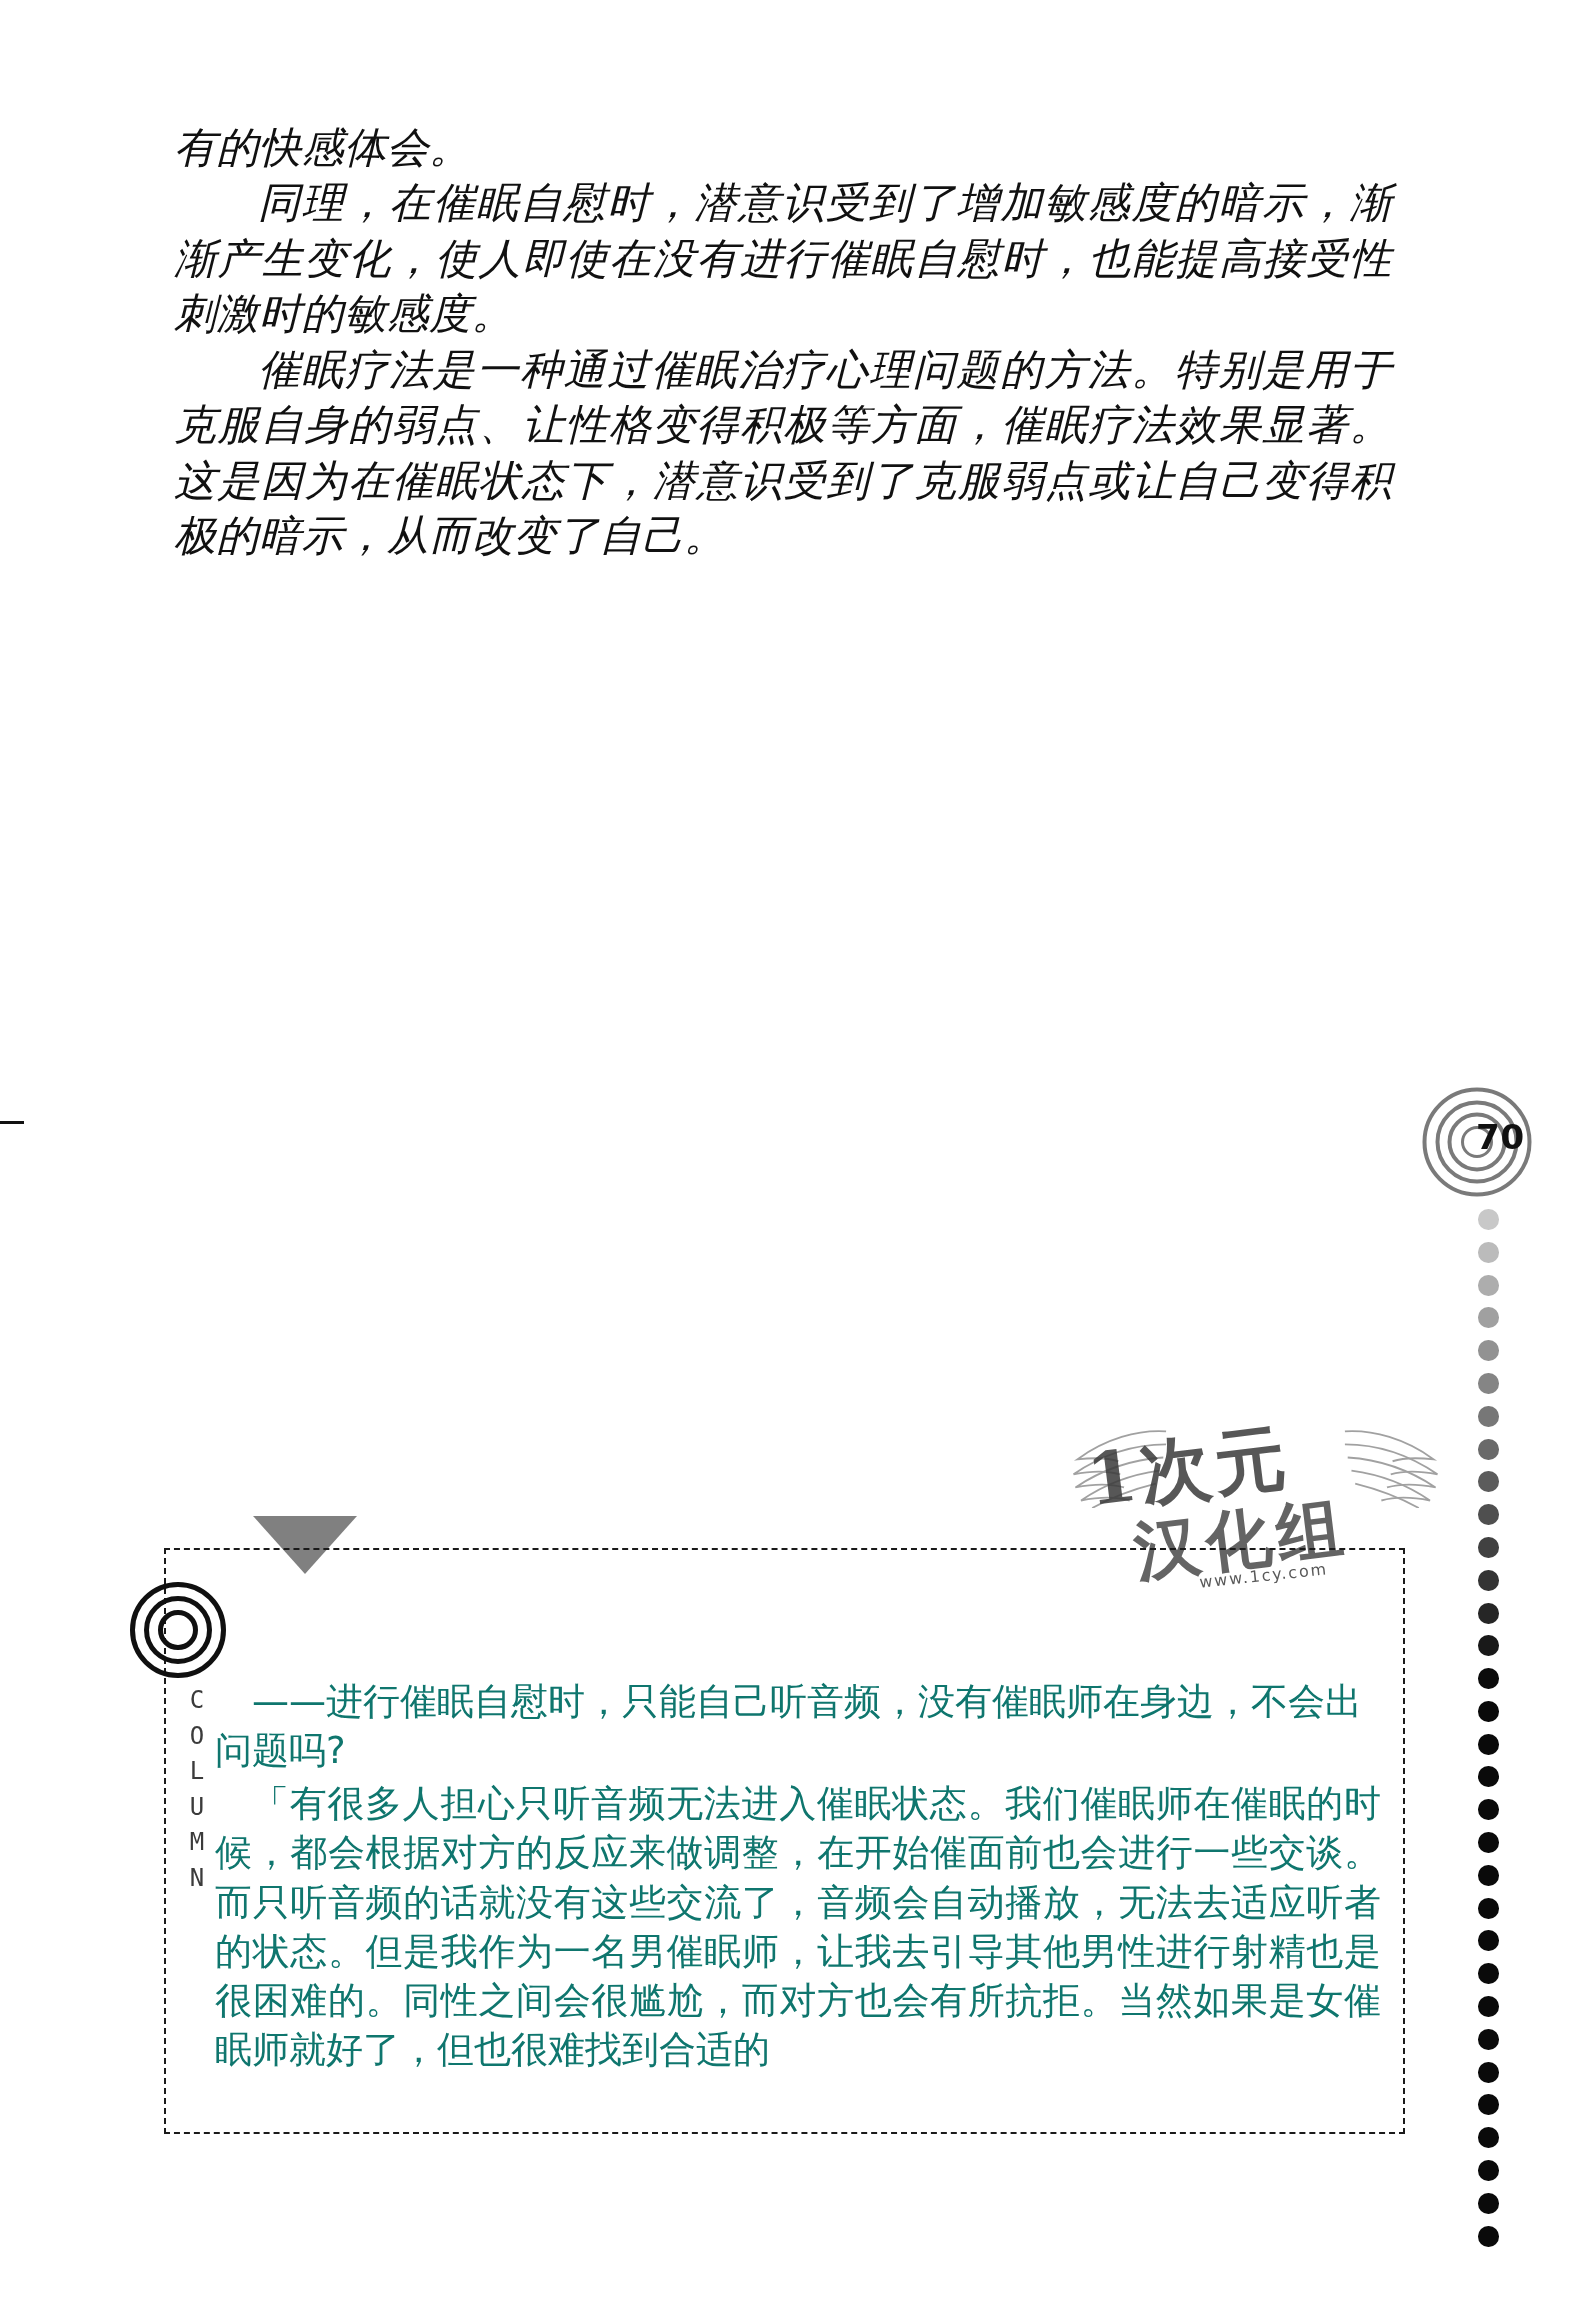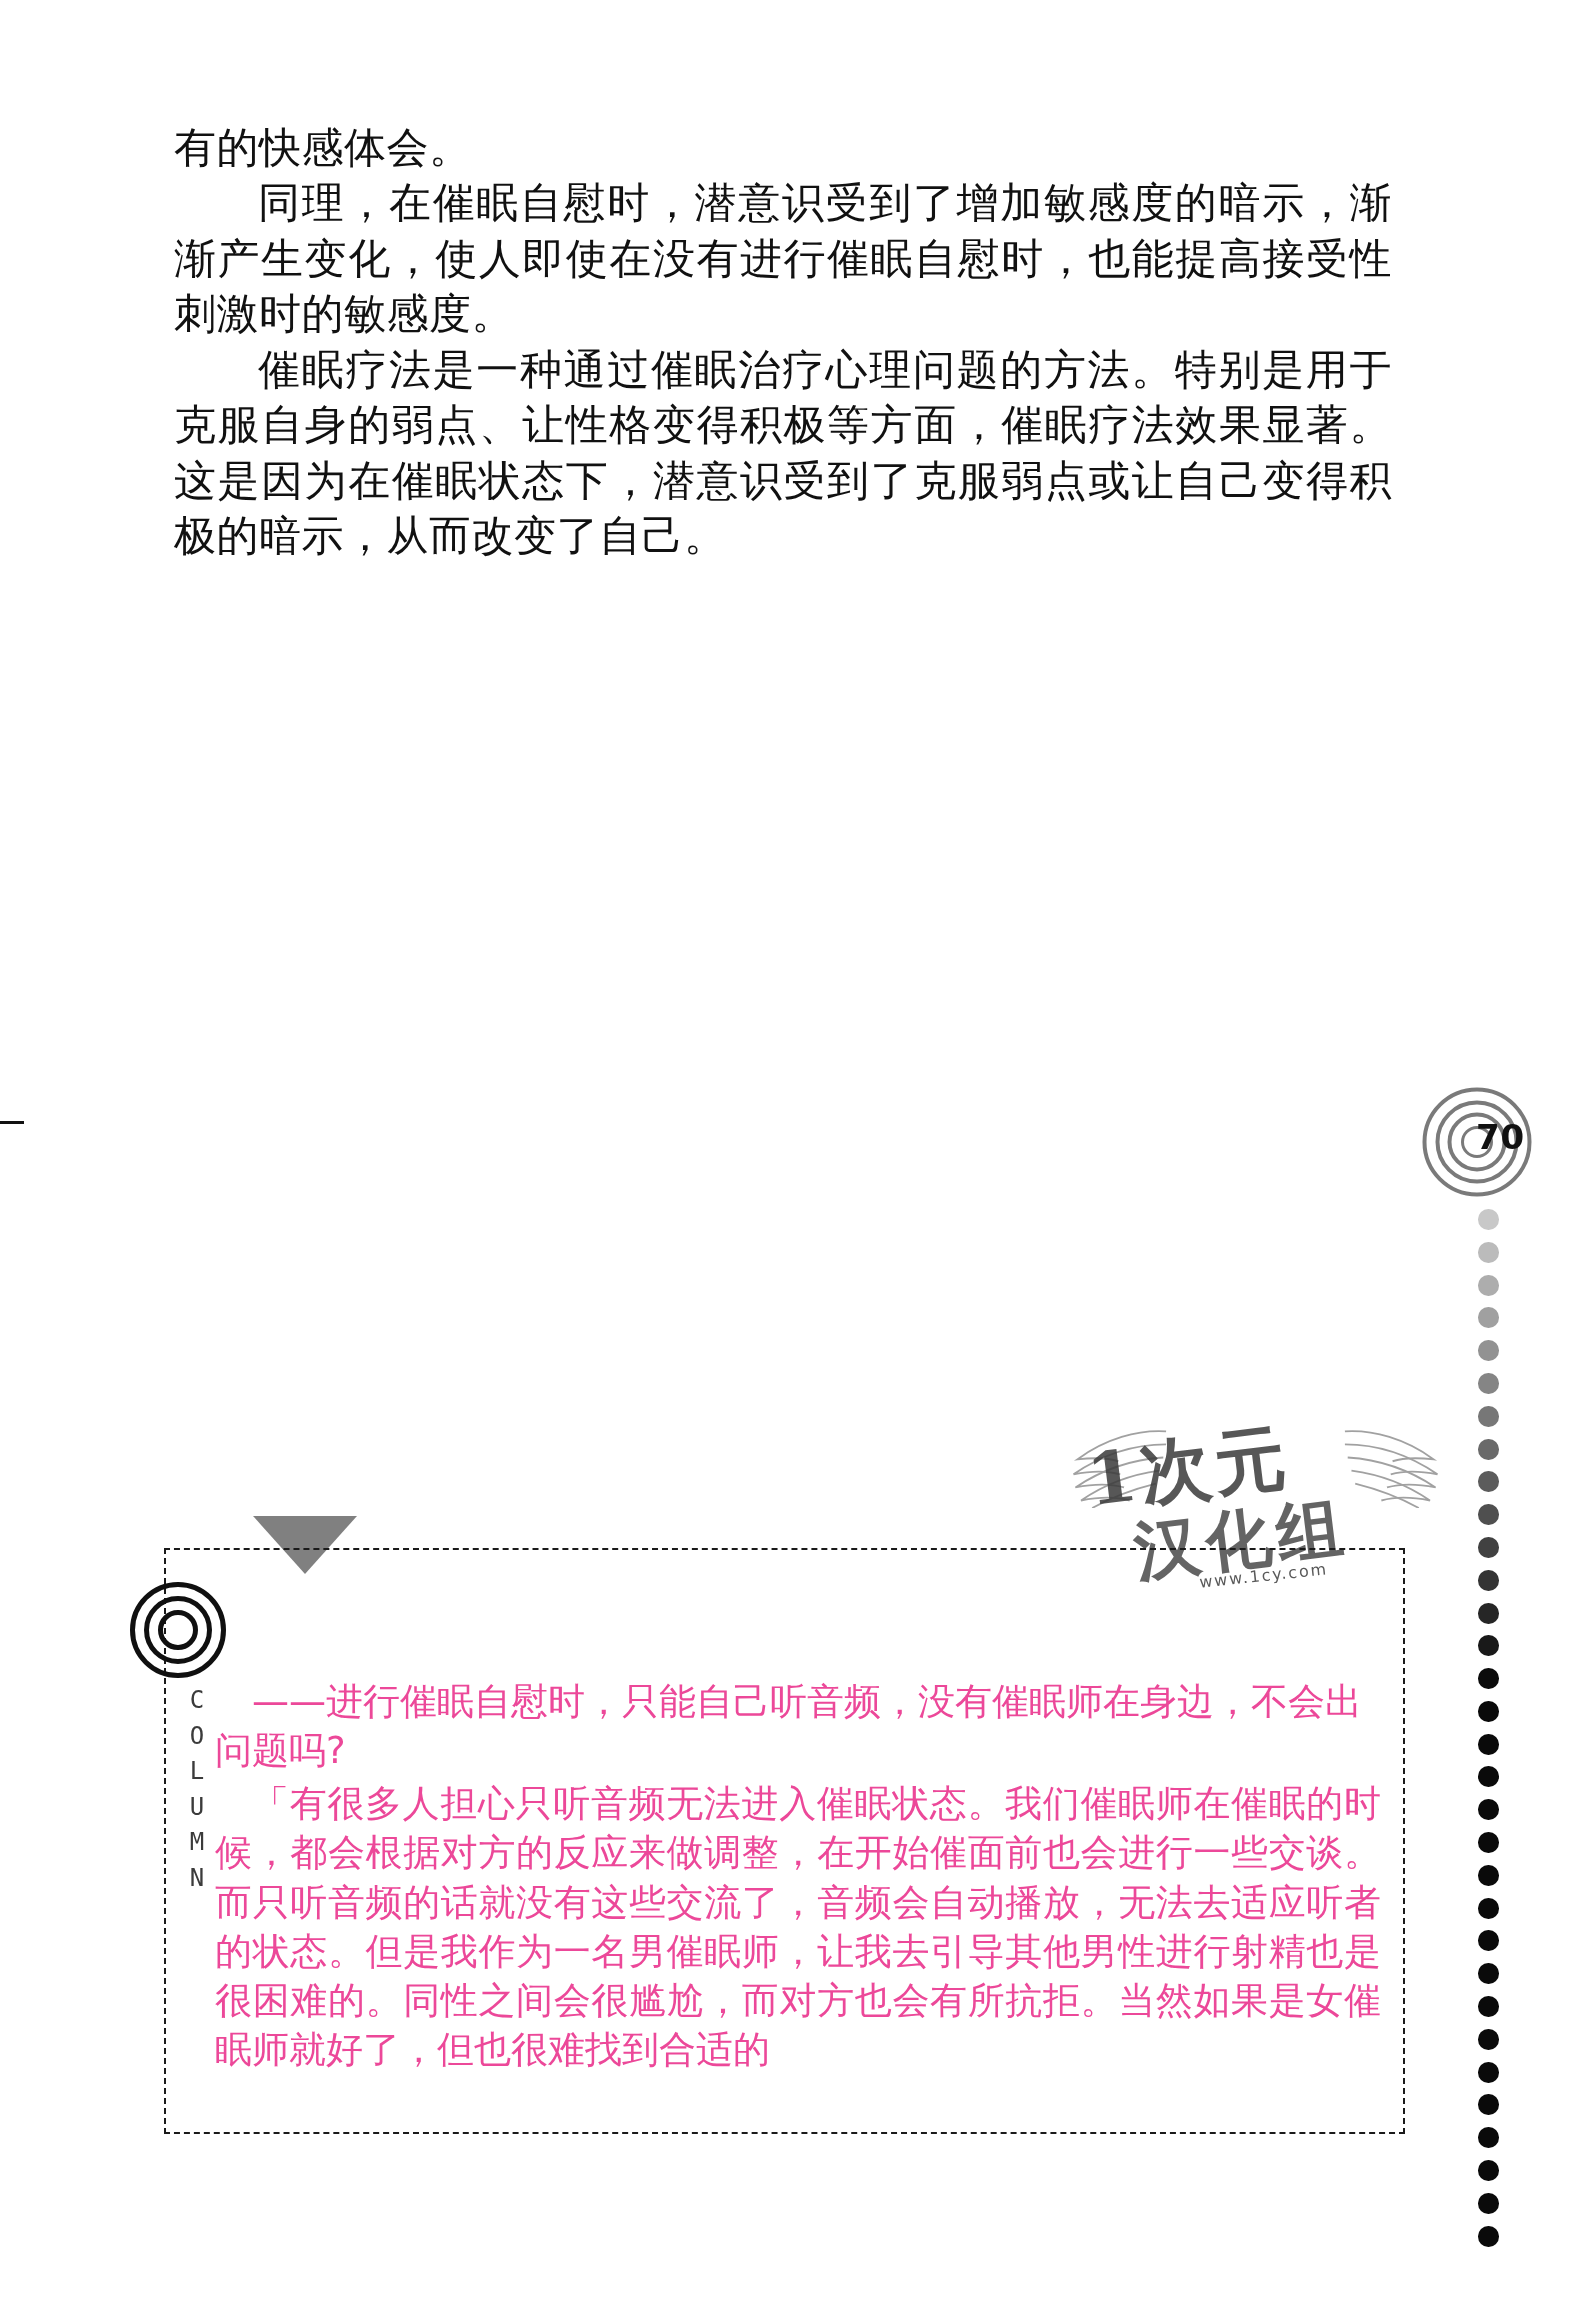--- a/index.html
+++ b/index.html
@@ -25,20 +25,21 @@
     width: 1218px;
     font-size: 42px;
     line-height: 1.32;
     letter-spacing: 0.5px;
     color: #111;
   }
   .para {
     margin: 0 0 0 0;
     text-align: justify;
     text-justify: inter-ideograph;
+    font-style: italic;
   }
   .para.indent {
     text-indent: 2em;
   }
 
   
   .dot-rail {
     position: absolute;
     right: 81px;
     top: 1209px;
@@ -207,21 +208,21 @@
     border-radius: 1.9px;
   }
 
   .qa-body {
     position: absolute;
     left: 215px;
     top: 1677px;
     width: 1166px;
     font-size: 37px;
     line-height: 1.33;
-    color: #ec4899;
+    color: #0f766e;
   }
   .qa-q { margin: 0 0 3.7px 0; text-indent: 1em; }
   .qa-a { margin: 0; text-indent: 1em; text-align: justify; text-justify: inter-ideograph;}
 
   
   .crop {
     position: absolute;
     background: #111;
   }
   .crop.left-tick { left: 0px; top: 1121px; width: 24px; height: 2.8px; }

